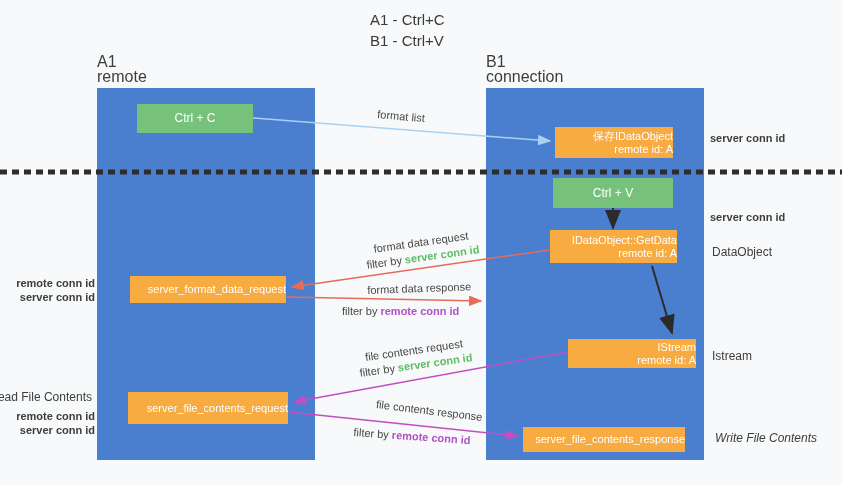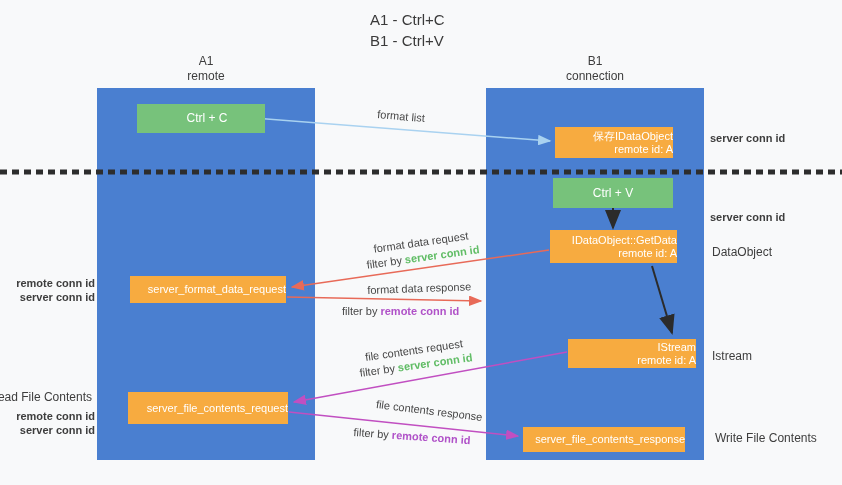--- a/index.html
+++ b/index.html
@@ -18,21 +18,21 @@
 
   .lane{
     position:absolute;top:88px;height:372px;width:218px;
     background:#4a7fd0;
   }
   .lane-a1{left:97px;}
   .lane-b1{left:486px;}
 
   .lane-header{
     position:absolute;top:54px;width:218px;
-    text-align:center;font-size:12px;line-height:15px;color:#3d3d3d;
+    font-size:16px;line-height:15px;color:#3d3d3d;
   }
   .lane-header.left{left:97px;}
   .lane-header.right{left:486px;}
 
   .arrows{position:absolute;left:0;top:0;z-index:3;}
 
   .box{
     position:absolute;z-index:4;
     display:flex;flex-direction:column;align-items:center;justify-content:center;
     color:#ffffff;font-size:11px;line-height:13px;text-align:center;
@@ -105,21 +105,21 @@
 
     <line x1="287" y1="297" x2="481" y2="301" stroke="#e86a58" stroke-width="1.5" marker-end="url(#m-red)"></line>
 
     <line x1="652" y1="266" x2="672" y2="333" stroke="#2b2b2b" stroke-width="2" marker-end="url(#m-blk)"></line>
 
     <line x1="567" y1="352" x2="294" y2="402" stroke="#c14fc1" stroke-width="1.5" marker-end="url(#m-mag)"></line>
 
     <line x1="289" y1="412" x2="518" y2="436" stroke="#c14fc1" stroke-width="1.5" marker-end="url(#m-mag)"></line>
   </svg>
 
-  <div class="box green" style="left:137px;top:104px;width:116px;height:29px;padding-left:12px;">
+  <div class="box green" style="left:137px;top:104px;width:116px;height:29px;">
     <div>Ctrl + C</div>
   </div>
 
   <div class="box orange" style="left:555px;top:127px;width:118px;height:31px;">
     <div>保存IDataObject</div>
     <div>remote id: A</div>
   </div>
 
   <div class="box green" style="left:553px;top:178px;width:120px;height:30px;">
     <div>Ctrl + V</div>
@@ -173,21 +173,21 @@
   <div class="albl" style="left:377px;top:397px;transform:rotate(7deg);transform-origin:left top;">file contents response</div>
 
   <div class="albl" style="left:354px;top:425px;transform:rotate(4deg);transform-origin:left top;">
     <span class="fb">filter by</span><span class="purple-t">remote conn id</span>
   </div>
 
   <div class="side small green-t" style="left:710px;top:132px;">server conn id</div>
   <div class="side small green-t" style="left:710px;top:211px;">server conn id</div>
   <div class="side" style="left:712px;top:245px;">DataObject</div>
   <div class="side" style="left:712px;top:349px;">Istream</div>
-  <div class="side" style="left:715px;top:431px;">Write File Contents</div>
+  <div class="side" style="left:715px;top:431px;font-style:italic;">Write File Contents</div>
 
   <div class="side small ralign purple-t" style="right:747px;top:277px;">remote conn id</div>
   <div class="side small ralign green-t" style="right:747px;top:291px;">server conn id</div>
   <div class="side ralign" style="right:750px;top:390px;">Read File Contents</div>
   <div class="side small ralign purple-t" style="right:747px;top:410px;">remote conn id</div>
   <div class="side small ralign green-t" style="right:747px;top:424px;">server conn id</div>
 
 </div>
 
 </body></html>

